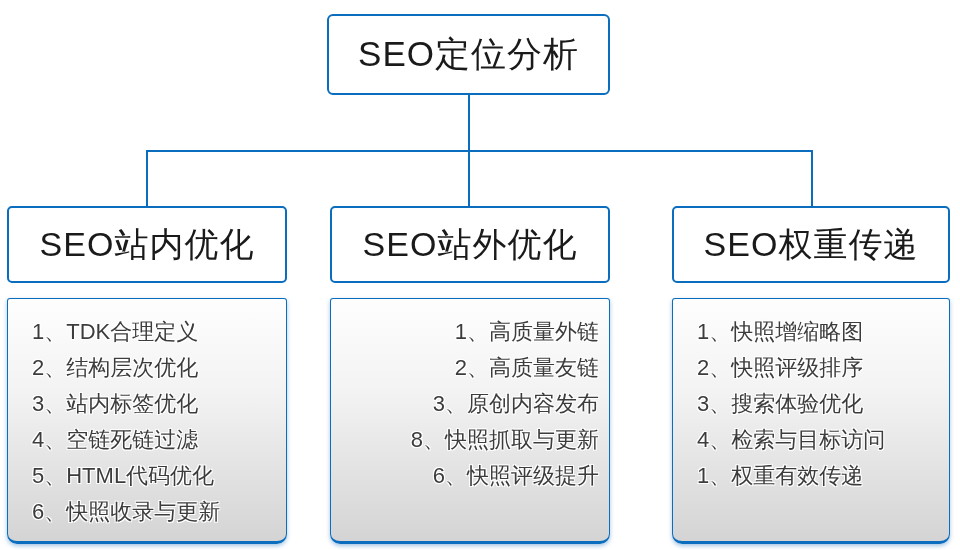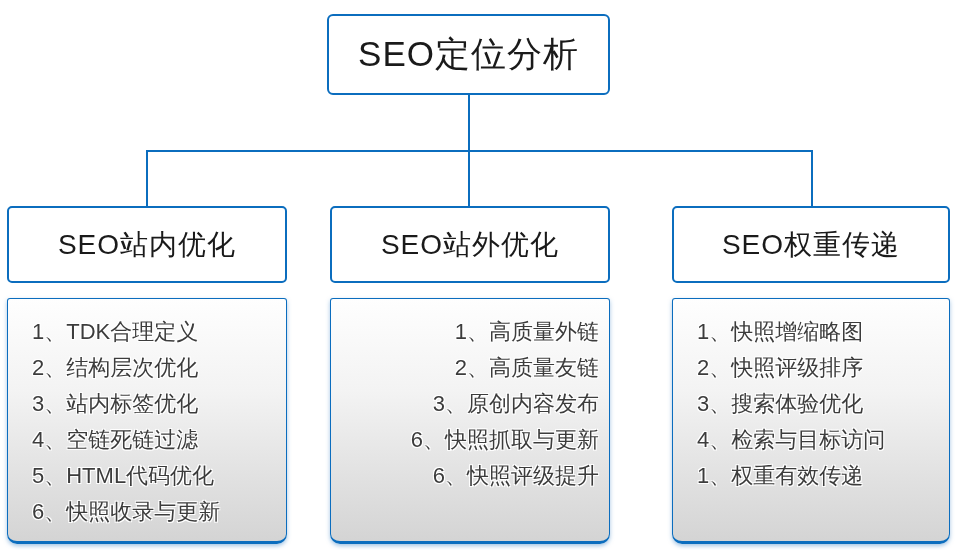--- a/index.html
+++ b/index.html
@@ -52,21 +52,21 @@
     height: 77px;
     background: #ffffff;
     border: 2px solid #0b6dbe;
     border-radius: 5px;
     box-sizing: border-box;
     display: flex;
     align-items: center;
     justify-content: center;
   }
   .branch-header .label {
-    font-size: 28px;
+    font-size: 34px;
     color: #1a1a1a;
     letter-spacing: 1px;
     white-space: nowrap;
   }
 
   
   .branch-list {
     position: absolute;
     top: 286px;
     height: 246px;
@@ -125,21 +125,21 @@
     <div class="item">6、快照收录与更新</div>
   </div>
 
   <div class="branch-header col2">
     <span class="label">SEO站外优化</span>
   </div>
   <div class="branch-list col2">
     <div class="item">1、高质量外链</div>
     <div class="item">2、高质量友链</div>
     <div class="item">3、原创内容发布</div>
-    <div class="item">6、快照抓取与更新</div>
+    <div class="item">8、快照抓取与更新</div>
     <div class="item">6、快照评级提升</div>
   </div>
 
   <div class="branch-header col3">
     <span class="label">SEO权重传递</span>
   </div>
   <div class="branch-list col3">
     <div class="item">1、快照增缩略图</div>
     <div class="item">2、快照评级排序</div>
     <div class="item">3、搜索体验优化</div>

